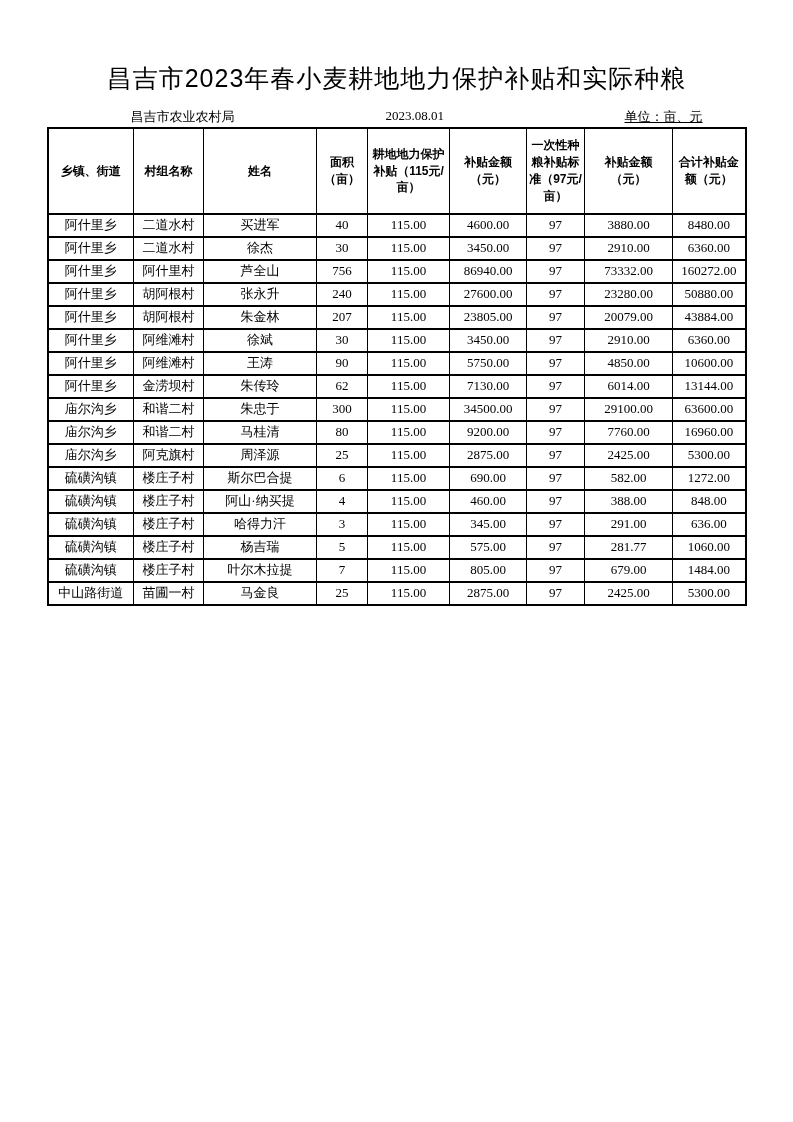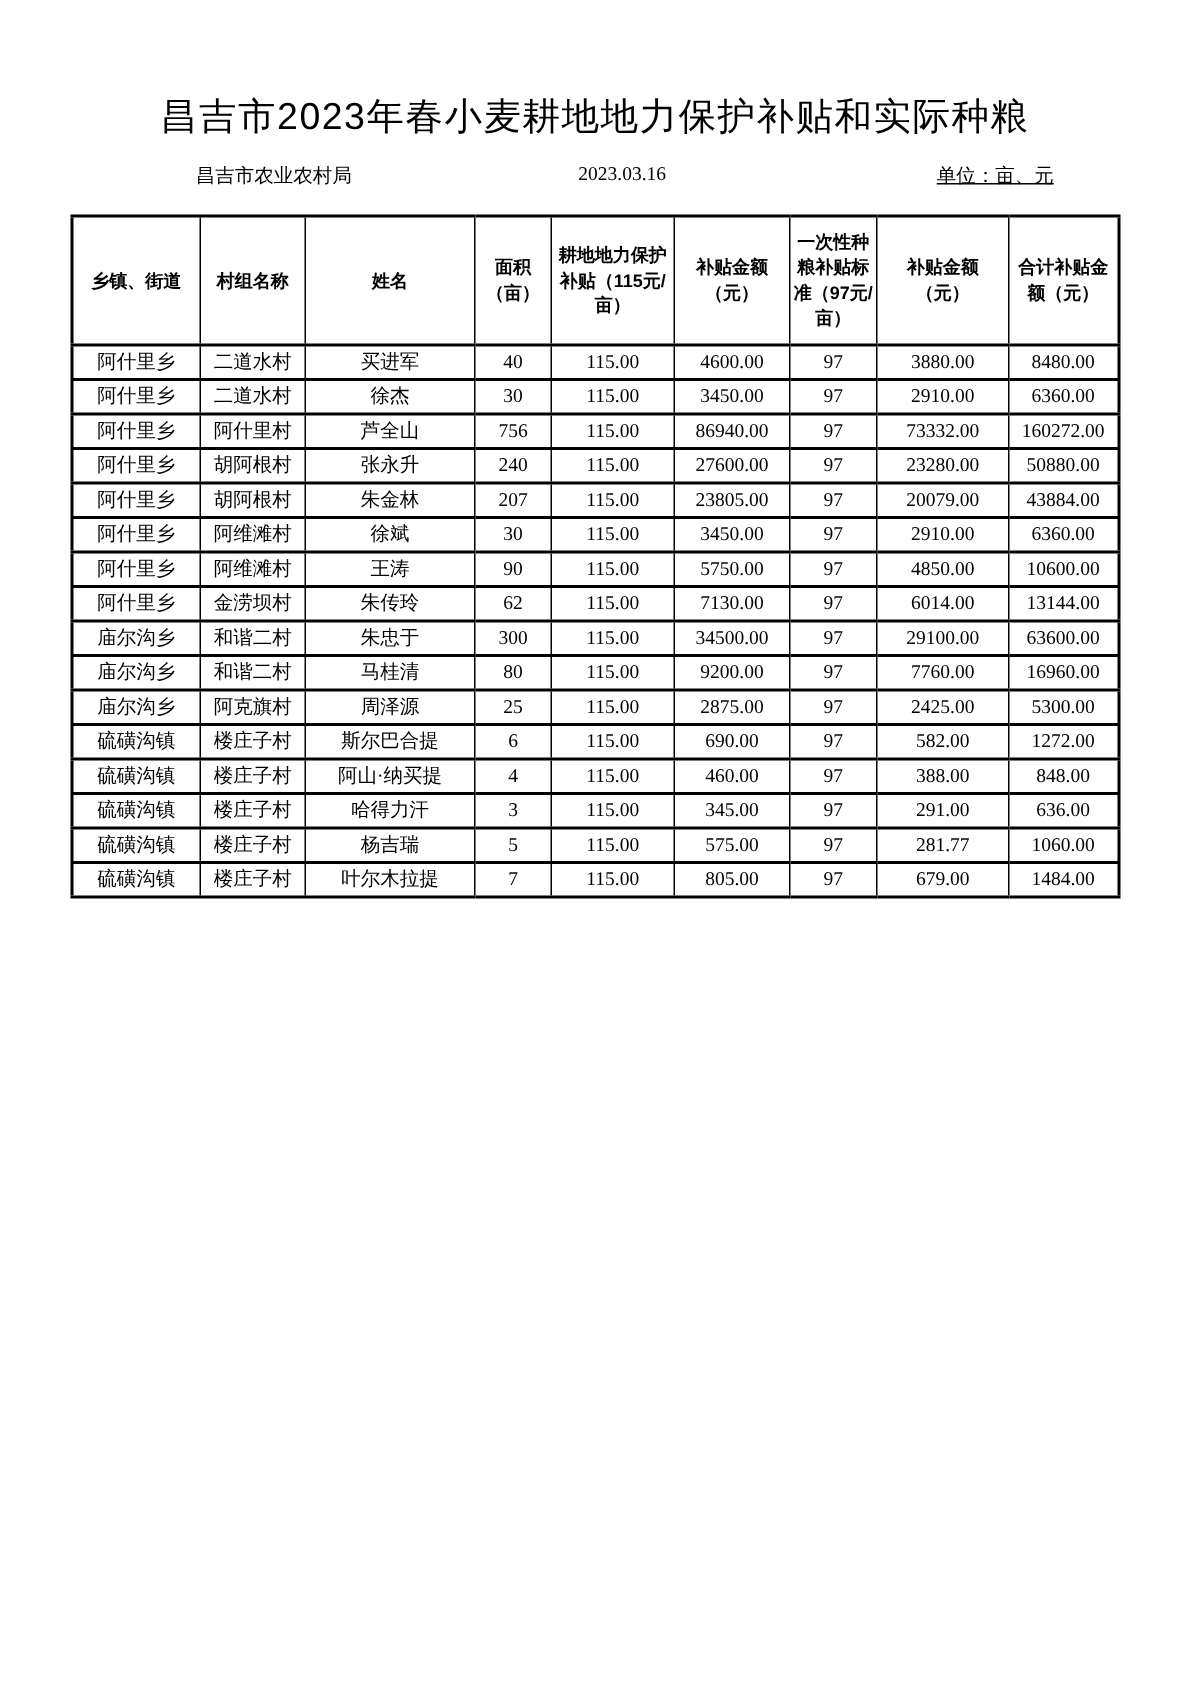--- a/index.html
+++ b/index.html
@@ -20,21 +20,21 @@
     text-align: center;
     font-family: "Liberation Sans", "DejaVu Sans", sans-serif;
     font-weight: 400;
     font-size: 25px;
     line-height: 36px;
     letter-spacing: 1px;
   }
   .meta-row {
     position: relative;
     width: 698px;
-    margin: 12px auto 17px auto;
+    margin: 12px auto 1px auto;
     height: 18px;
     font-size: 13px;
   }
   .meta-agency { position: absolute; left: 83px; top: 0; }
   .meta-date   { position: absolute; left: 338px; top: 0; }
   .meta-unit   { position: absolute; right: 43px; top: 0; text-decoration: underline; }
 
   table.subsidy {
     width: 698px;
     margin: 0 auto;
@@ -68,21 +68,21 @@
 </style>
 </head>
 <body>
 
 <div class="title-block">
   <div>昌吉市2023年春小麦耕地地力保护补贴和实际种粮</div>
 </div>
 
 <div class="meta-row">
   <span class="meta-agency">昌吉市农业农村局</span>
-  <span class="meta-date">2023.03.16</span>
+  <span class="meta-date">2023.08.01</span>
   <span class="meta-unit">单位：亩、元</span>
 </div>
 
 <table class="subsidy">
   <colgroup>
     <col style="width:86px">
     <col style="width:70px">
     <col style="width:113px">
     <col style="width:51px">
     <col style="width:82px">
@@ -274,14 +274,25 @@
         <td>硫磺沟镇</td>
         <td>楼庄子村</td>
         <td>叶尔木拉提</td>
         <td>7</td>
         <td>115.00</td>
         <td>805.00</td>
         <td>97</td>
         <td>679.00</td>
         <td>1484.00</td>
       </tr>
+      <tr>
+        <td>中山路街道</td>
+        <td>苗圃一村</td>
+        <td>马金良</td>
+        <td>25</td>
+        <td>115.00</td>
+        <td>2875.00</td>
+        <td>97</td>
+        <td>2425.00</td>
+        <td>5300.00</td>
+      </tr>
     </tbody>
 </table>
 
 </body></html>

